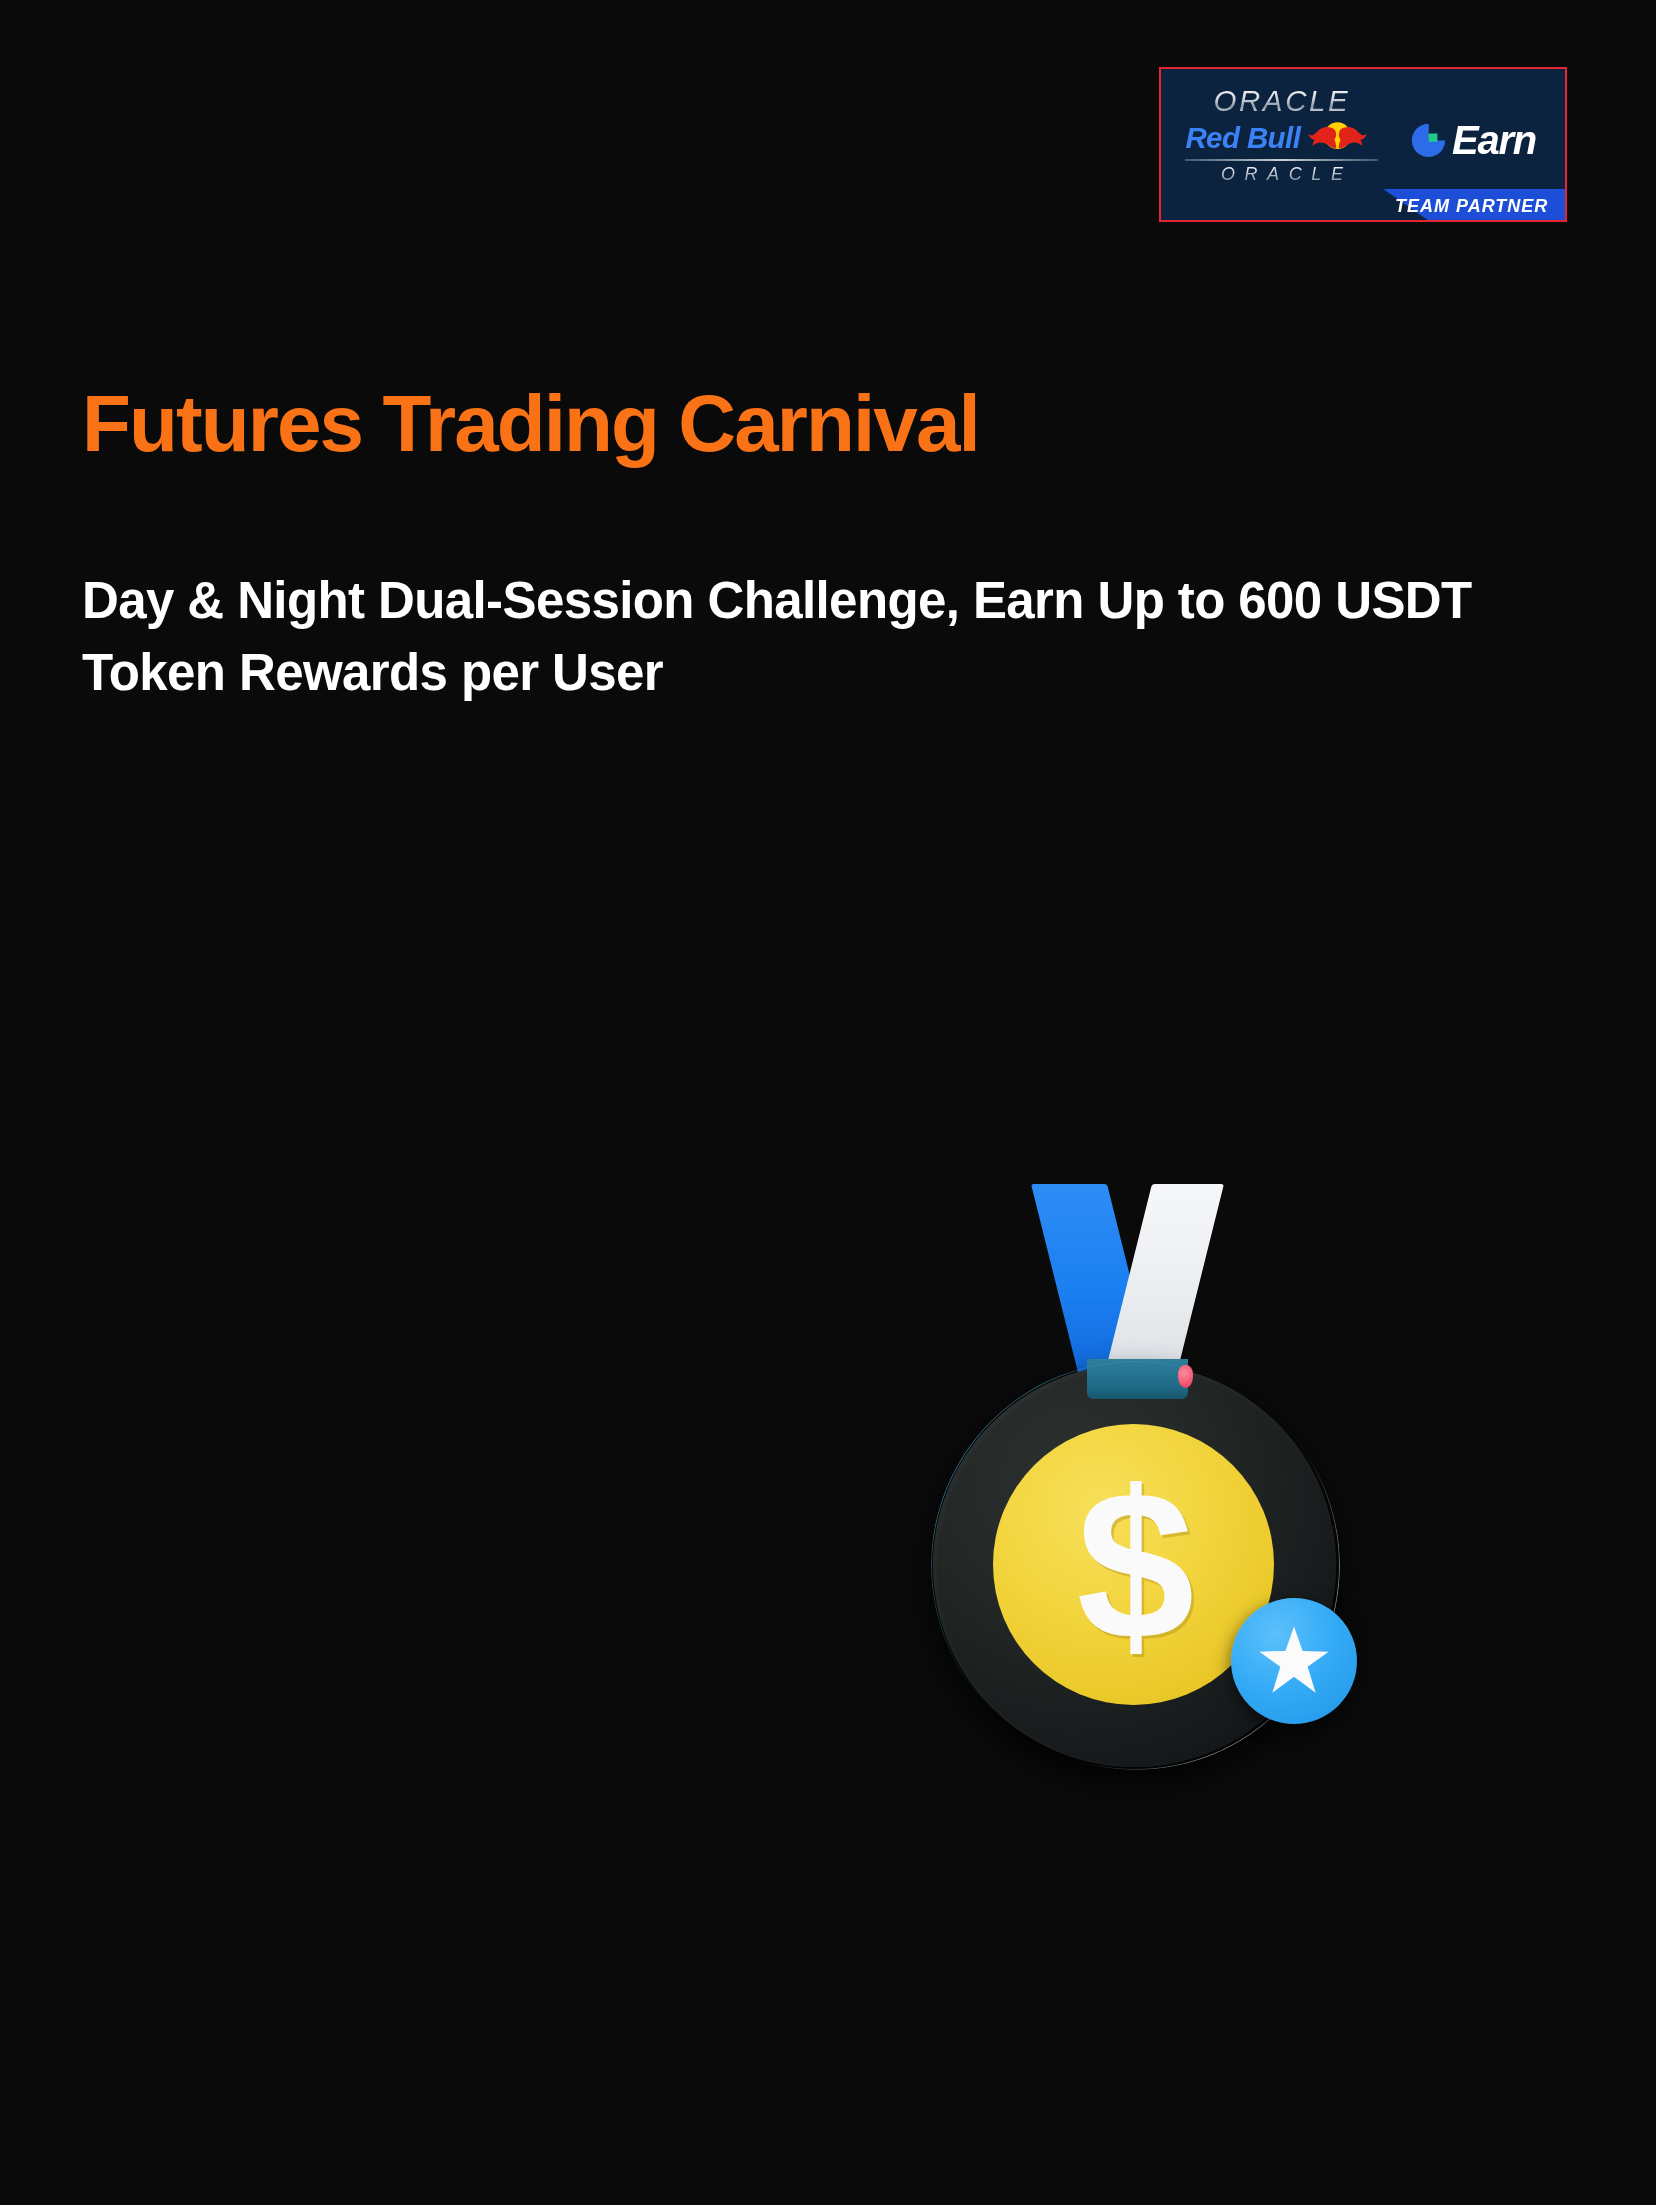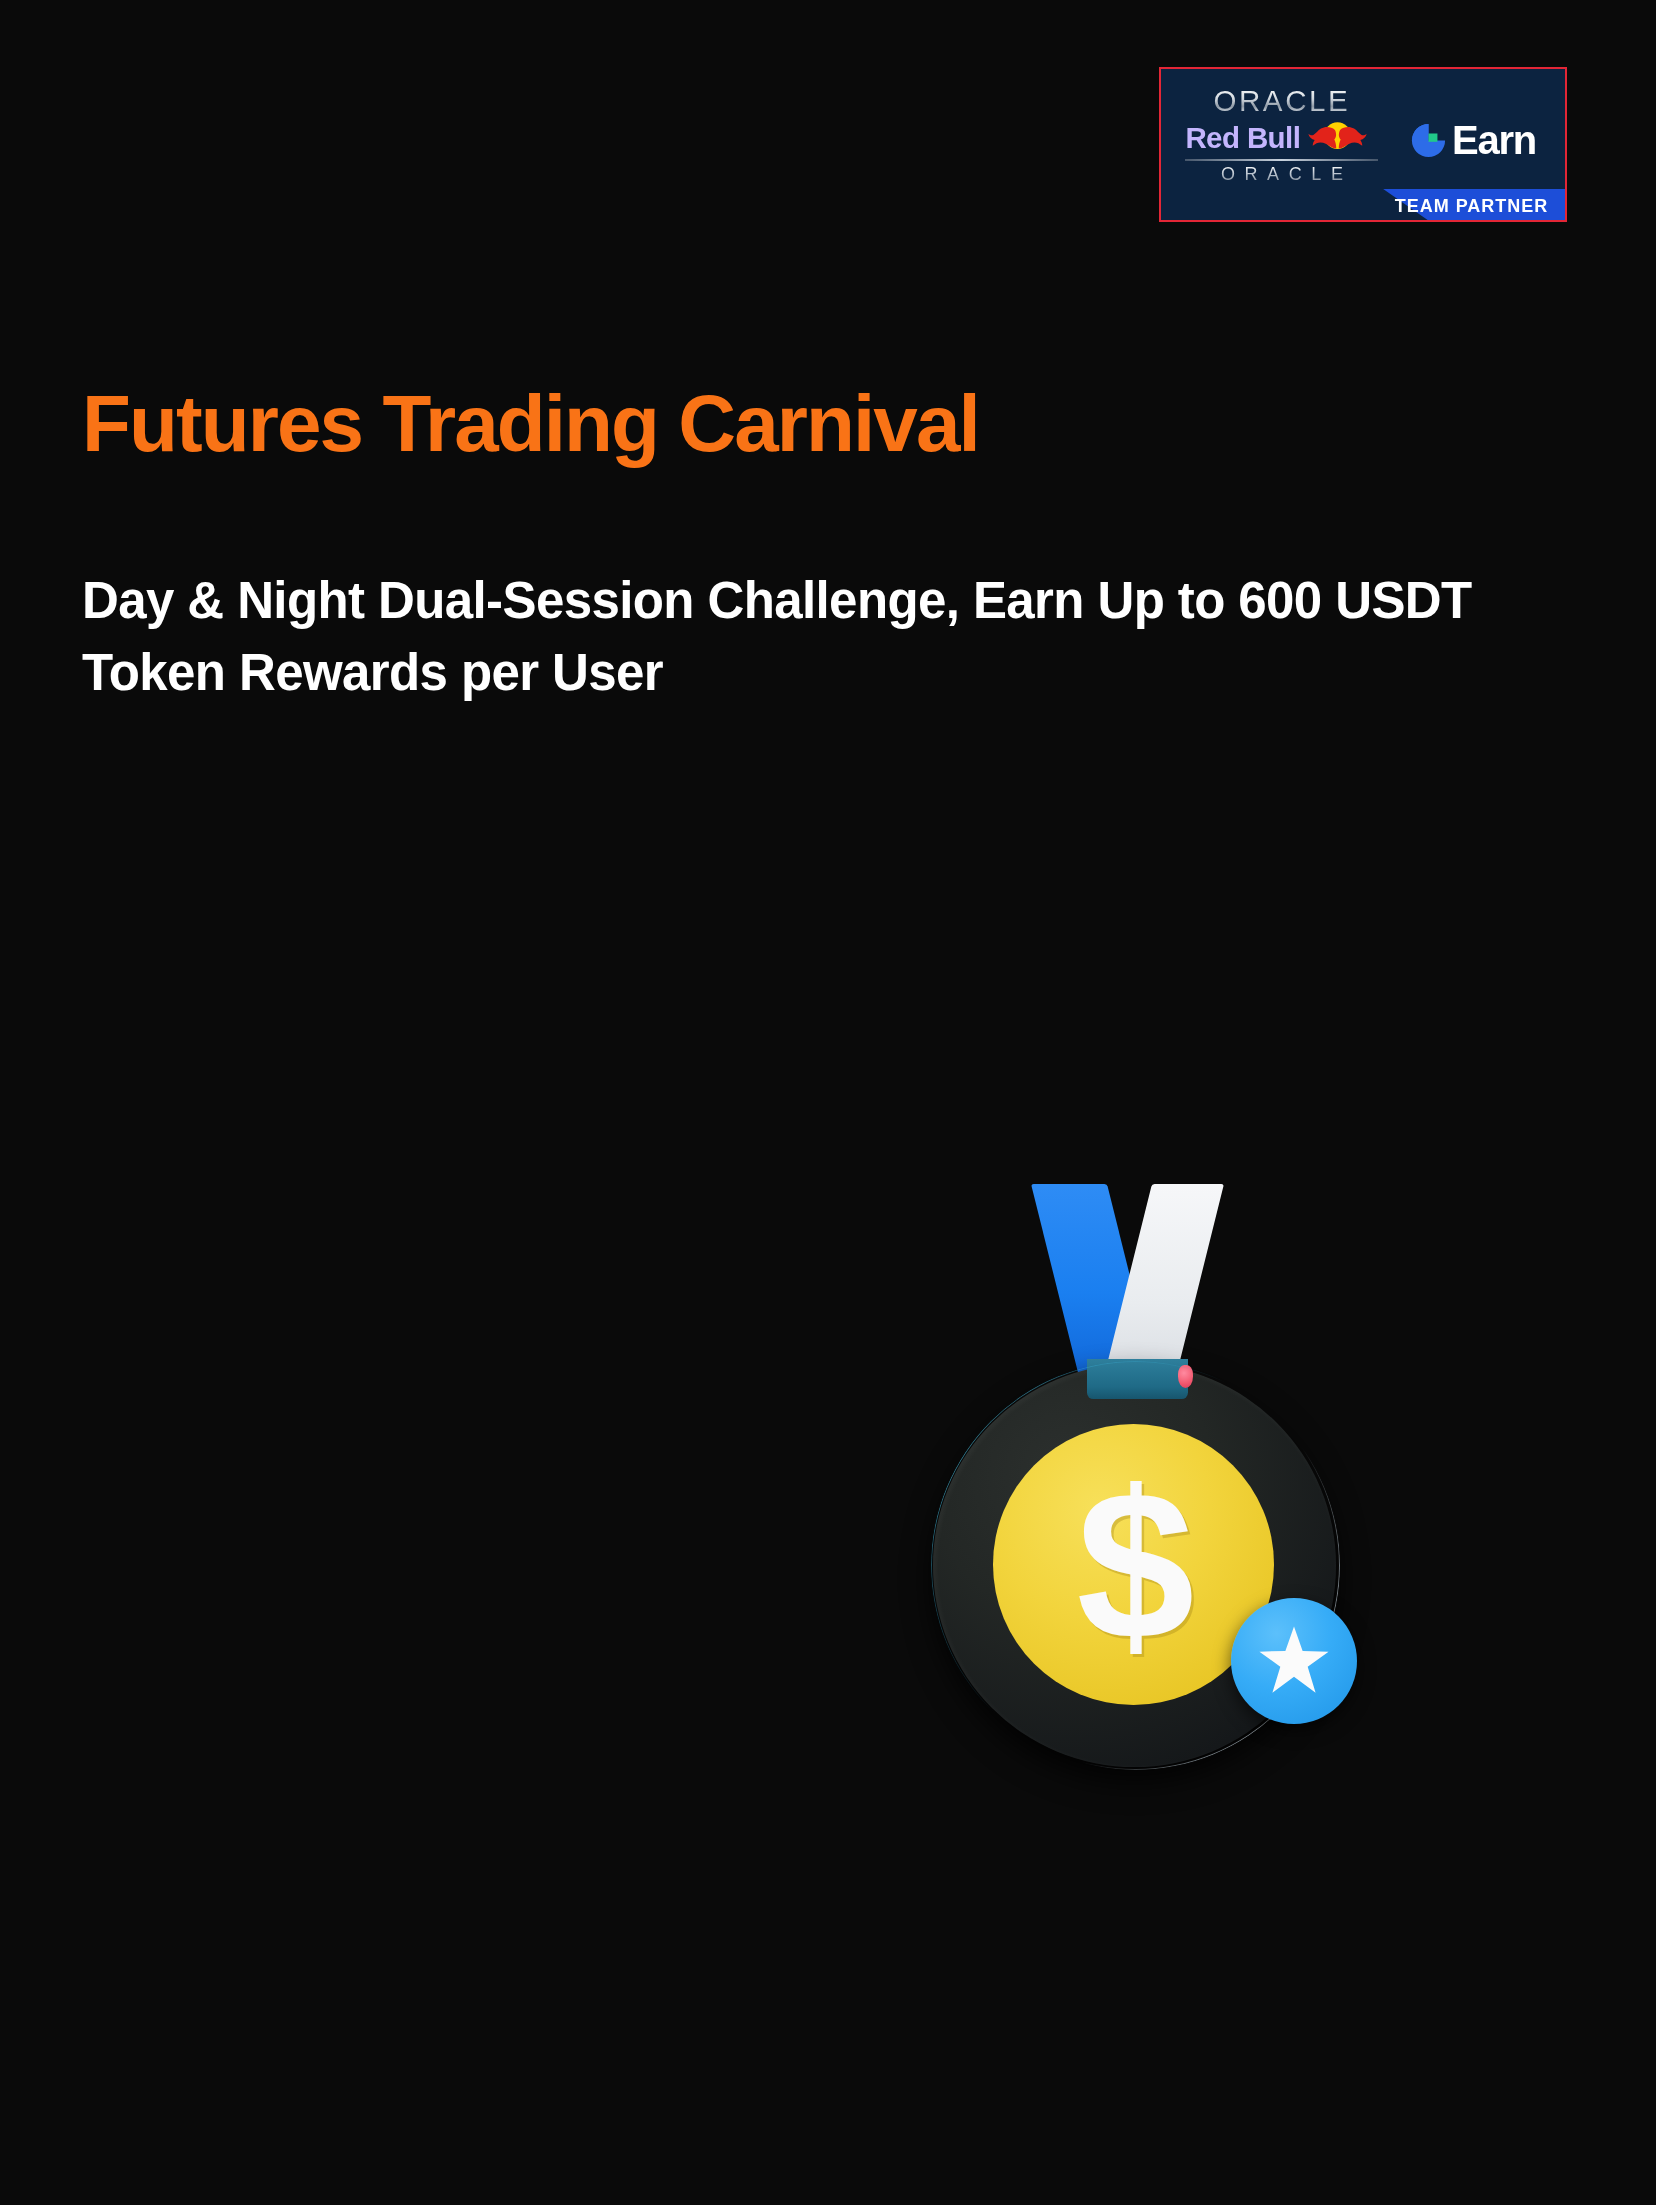--- a/index.html
+++ b/index.html
@@ -25,20 +25,21 @@
     height: 155px;
     background: #0c2340;
     border: 2.6px solid #e32636;
     box-sizing: border-box;
   }
   .banner-inner {
     position: relative;
     width: 100%;
     height: 100%;
     overflow: hidden;
+    font-style: italic;
   }
 
   
   .rbr-lockup {
     position: absolute;
     left: 24.4px;
     top: 16.7px;
     width: 193px;
   }
   .rbr-oracle {
@@ -56,21 +57,21 @@
   .rbr-mid {
     display: flex;
     align-items: center;
     justify-content: flex-start;
     margin-top: 3.9px;
     height: 37px;
   }
   .rbr-redbull {
     font-size: 29.5px;
     font-weight: bold;
-    color: #c4b5fd;
+    color: #3b82f6;
     line-height: 1;
     letter-spacing: -0.6px;
     white-space: nowrap;
   }
   .rbr-bulls {
     position: relative;
     width: 67px;
     height: 33px;
     margin-left: 3.9px;
     flex: none;

